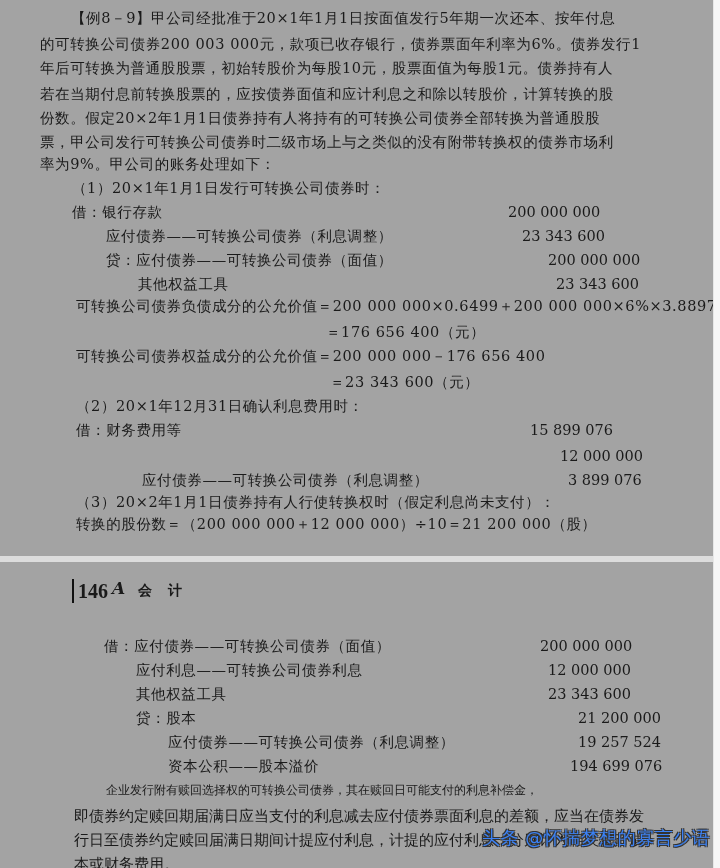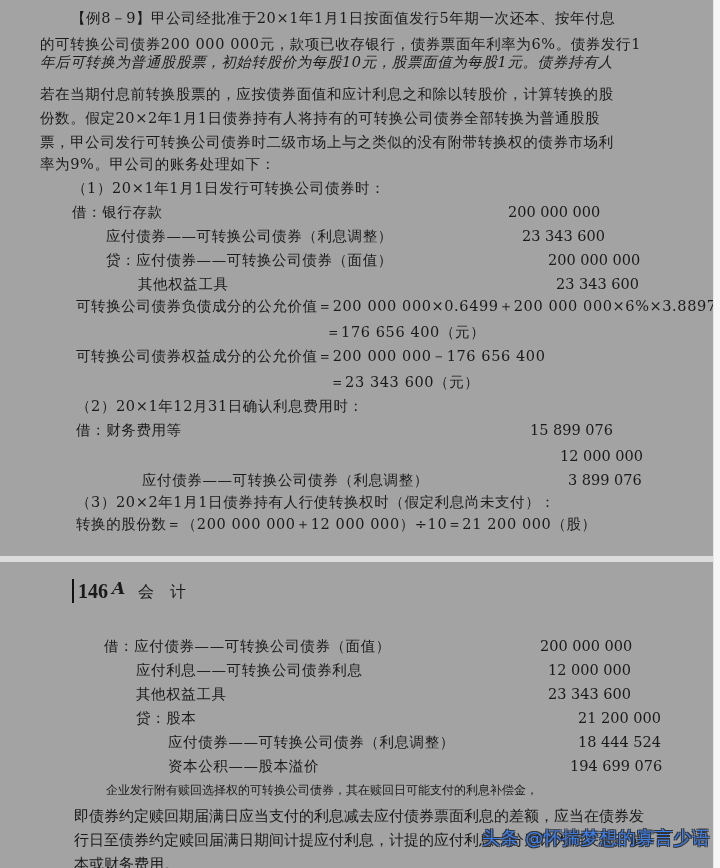--- a/index.html
+++ b/index.html
@@ -13,31 +13,31 @@
     .page-1 { top: 0; height: 556px; }
     .page-2 { top: 562px; height: 306px; }
     .page-gap { position: absolute; left: 0; top: 556px; width: 720px; height: 6px; background: #dcdcdc; }
     .right-edge { position: absolute; top: 0; left: 713px; width: 7px; height: 868px; background: #f6f6f6; border-left: 1px solid #e6e6e6; }
     .line { position: absolute; white-space: nowrap; font-size: 14.5px; line-height: 20px; letter-spacing: 0.6px; }
     .amt { position: absolute; white-space: nowrap; font-size: 14.5px; line-height: 20px; text-align: right; }
     .sans { font-family: "DejaVu Sans", "Liberation Sans", sans-serif; letter-spacing: 0; }
     .header-bar { position: absolute; left: 72px; top: 579px; width: 2px; height: 24px; background: #111; }
     .header-num { position: absolute; left: 78px; top: 580px; font-weight: bold; font-size: 20px; font-family: "Liberation Serif", serif; }
     .header-logo { position: absolute; left: 112px; top: 578px; font-weight: bold; font-size: 17px; font-style: italic; }
-    .header-title { position: absolute; left: 138px; top: 582px; font-size: 16px; font-weight: normal; letter-spacing: 16px; }
+    .header-title { position: absolute; left: 138px; top: 582px; font-size: 14px; font-weight: bold; letter-spacing: 16px; }
     .watermark { position: absolute; left: 482px; top: 826px; font-family: "DejaVu Sans", sans-serif; font-size: 18px; color: #3b82f6;
       text-shadow: -1px -1px 0 #333, 1px -1px 0 #333, -1px 1px 0 #333, 1px 1px 0 #333; letter-spacing: 0.5px; }
   </style>
 </head>
 <body>
 
 <div class="page page-1">
   <div class="line" style="left:71px;top:8px;">【例8－9】甲公司经批准于20×1年1月1日按面值发行5年期一次还本、按年付息</div>
-  <div class="line" style="left:40px;top:34px;">的可转换公司债券200 000 000元，款项已收存银行，债券票面年利率为6%。债券发行1</div>
-  <div class="line" style="left:40px;top:52px;font-style:italic;">年后可转换为普通股股票，初始转股价为每股10元，股票面值为每股1元。债券持有人</div>
+  <div class="line" style="left:40px;top:34px;">的可转换公司债券200 003 000元，款项已收存银行，债券票面年利率为6%。债券发行1</div>
+  <div class="line" style="left:40px;top:58px;">年后可转换为普通股股票，初始转股价为每股10元，股票面值为每股1元。债券持有人</div>
   <div class="line" style="left:40px;top:84px;">若在当期付息前转换股票的，应按债券面值和应计利息之和除以转股价，计算转换的股</div>
   <div class="line" style="left:40px;top:108px;">份数。假定20×2年1月1日债券持有人将持有的可转换公司债券全部转换为普通股股</div>
   <div class="line" style="left:40px;top:132px;">票，甲公司发行可转换公司债券时二级市场上与之类似的没有附带转换权的债券市场利</div>
   <div class="line" style="left:40px;top:154px;">率为9%。甲公司的账务处理如下：</div>
 
   <div class="line" style="left:72px;top:178px;">（1）20×1年1月1日发行可转换公司债券时：</div>
   <div class="line" style="left:72px;top:202px;">借：银行存款</div>
   <div class="amt" style="left:508px;top:202px;">200 000 000</div>
   <div class="line" style="left:106px;top:226px;">应付债券——可转换公司债券（利息调整）</div>
   <div class="amt" style="left:522px;top:226px;">23 343 600</div>
@@ -74,21 +74,21 @@
 
 <div class="line" style="left:104px;top:636px;">借：应付债券——可转换公司债券（面值）</div>
 <div class="amt" style="left:540px;top:636px;">200 000 000</div>
 <div class="line" style="left:136px;top:660px;">应付利息——可转换公司债券利息</div>
 <div class="amt" style="left:548px;top:660px;">12 000 000</div>
 <div class="line" style="left:136px;top:684px;">其他权益工具</div>
 <div class="amt" style="left:548px;top:684px;">23 343 600</div>
 <div class="line" style="left:136px;top:708px;">贷：股本</div>
 <div class="amt" style="left:578px;top:708px;text-align:right;">21 200 000</div>
 <div class="line" style="left:168px;top:732px;">应付债券——可转换公司债券（利息调整）</div>
-<div class="amt" style="left:578px;top:732px;">18 444 524</div>
+<div class="amt" style="left:578px;top:732px;">19 257 524</div>
 <div class="line" style="left:168px;top:756px;">资本公积——股本溢价</div>
 <div class="amt" style="left:570px;top:756px;">194 699 076</div>
 
 <div class="line sans" style="left:106px;top:780px;font-size:12px;">企业发行附有赎回选择权的可转换公司债券，其在赎回日可能支付的利息补偿金，</div>
 <div class="line sans" style="left:74px;top:806px;font-size:15px;">即债券约定赎回期届满日应当支付的利息减去应付债券票面利息的差额，应当在债券发</div>
 <div class="line sans" style="left:74px;top:830px;font-size:15px;">行日至债券约定赎回届满日期间计提应付利息，计提的应付利息，分别计入相关资产成</div>
 <div class="line sans" style="left:74px;top:854px;font-size:15px;">本或财务费用。</div>
 
 <div class="watermark">头条 @怀揣梦想的寡言少语</div>
 

